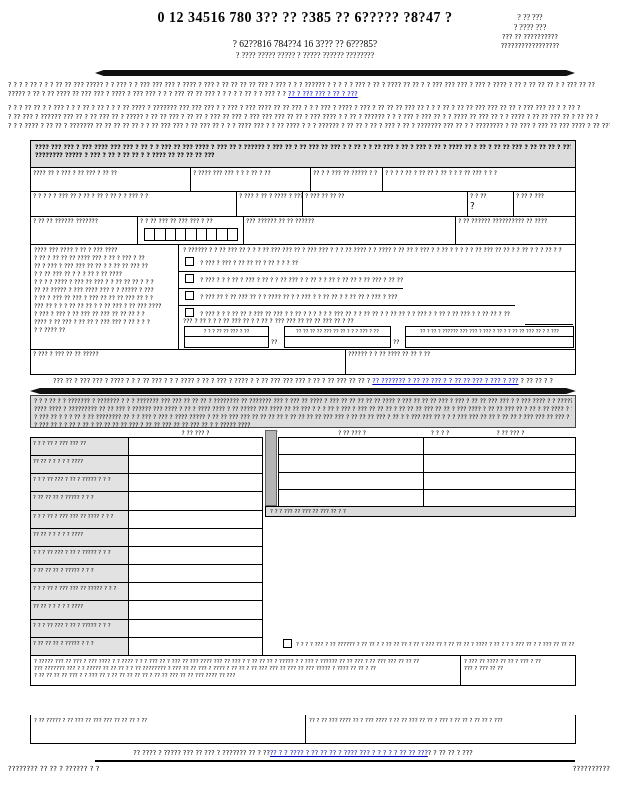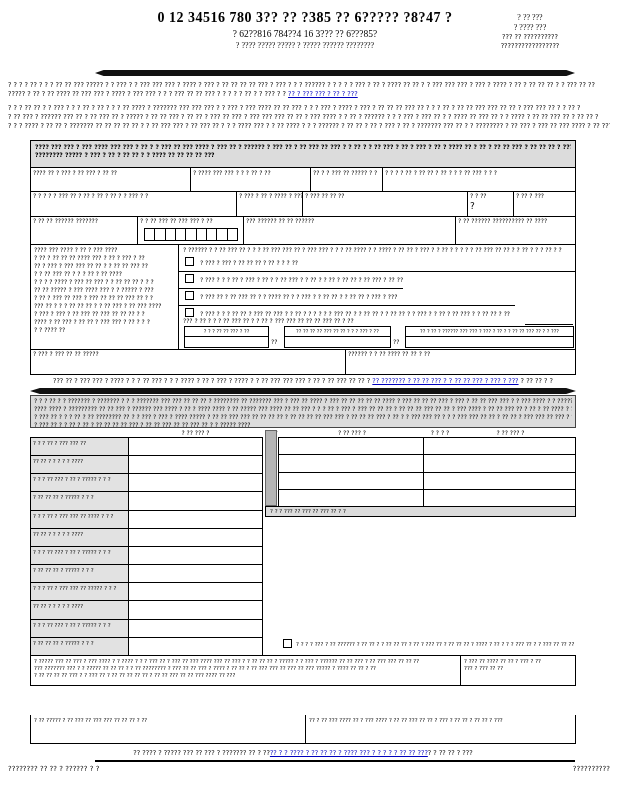--- a/index.html
+++ b/index.html
@@ -35,21 +35,21 @@
   .minihead{height:10px;border-bottom:1px solid #000;box-sizing:border-box;font-size:5px;line-height:9px;
             text-align:center;overflow:hidden;white-space:nowrap;}
 </style>
 </head>
 <body>
 
 <div id="page">
 
   <div class="abs center" style="left:140px;top:10px;width:330px;">
     <div class="serif nw" style="font-size:14px;line-height:16px;letter-spacing:0.5px;font-weight:bold;">0 12 34516 780 3?? ?? ?385 ?? 6????? ?8?47 ?</div>
-    <div class="serif nw" style="font-size:9.5px;line-height:12px;margin-top:2px;">? 62??816 784??4 16 3??? ?? 6???85?</div>
+    <div class="serif nw" style="font-size:9.5px;line-height:12px;margin-top:12px;">? 62??816 784??4 16 3??? ?? 6???85?</div>
     <div class="serif nw" style="font-size:8px;line-height:10px;margin-top:1px;">? ???? ????? ????? ? ????? ?????? ????????</div>
   </div>
   <div class="abs center" style="left:450px;top:13px;width:160px;">
     <div class="serif nw" style="font-size:8px;line-height:10px;">? ?? ???</div>
     <div class="serif nw" style="font-size:8px;line-height:10px;">? ???? ???</div>
     <div class="nw" style="font-size:6.5px;line-height:9px;">??? ?? ??????????</div>
     <div class="nw" style="font-size:6.5px;line-height:9px;">?????????????????</div>
   </div>
   <div class="abs bar" style="left:95px;top:70px;width:480px;height:6px;"></div>
 

